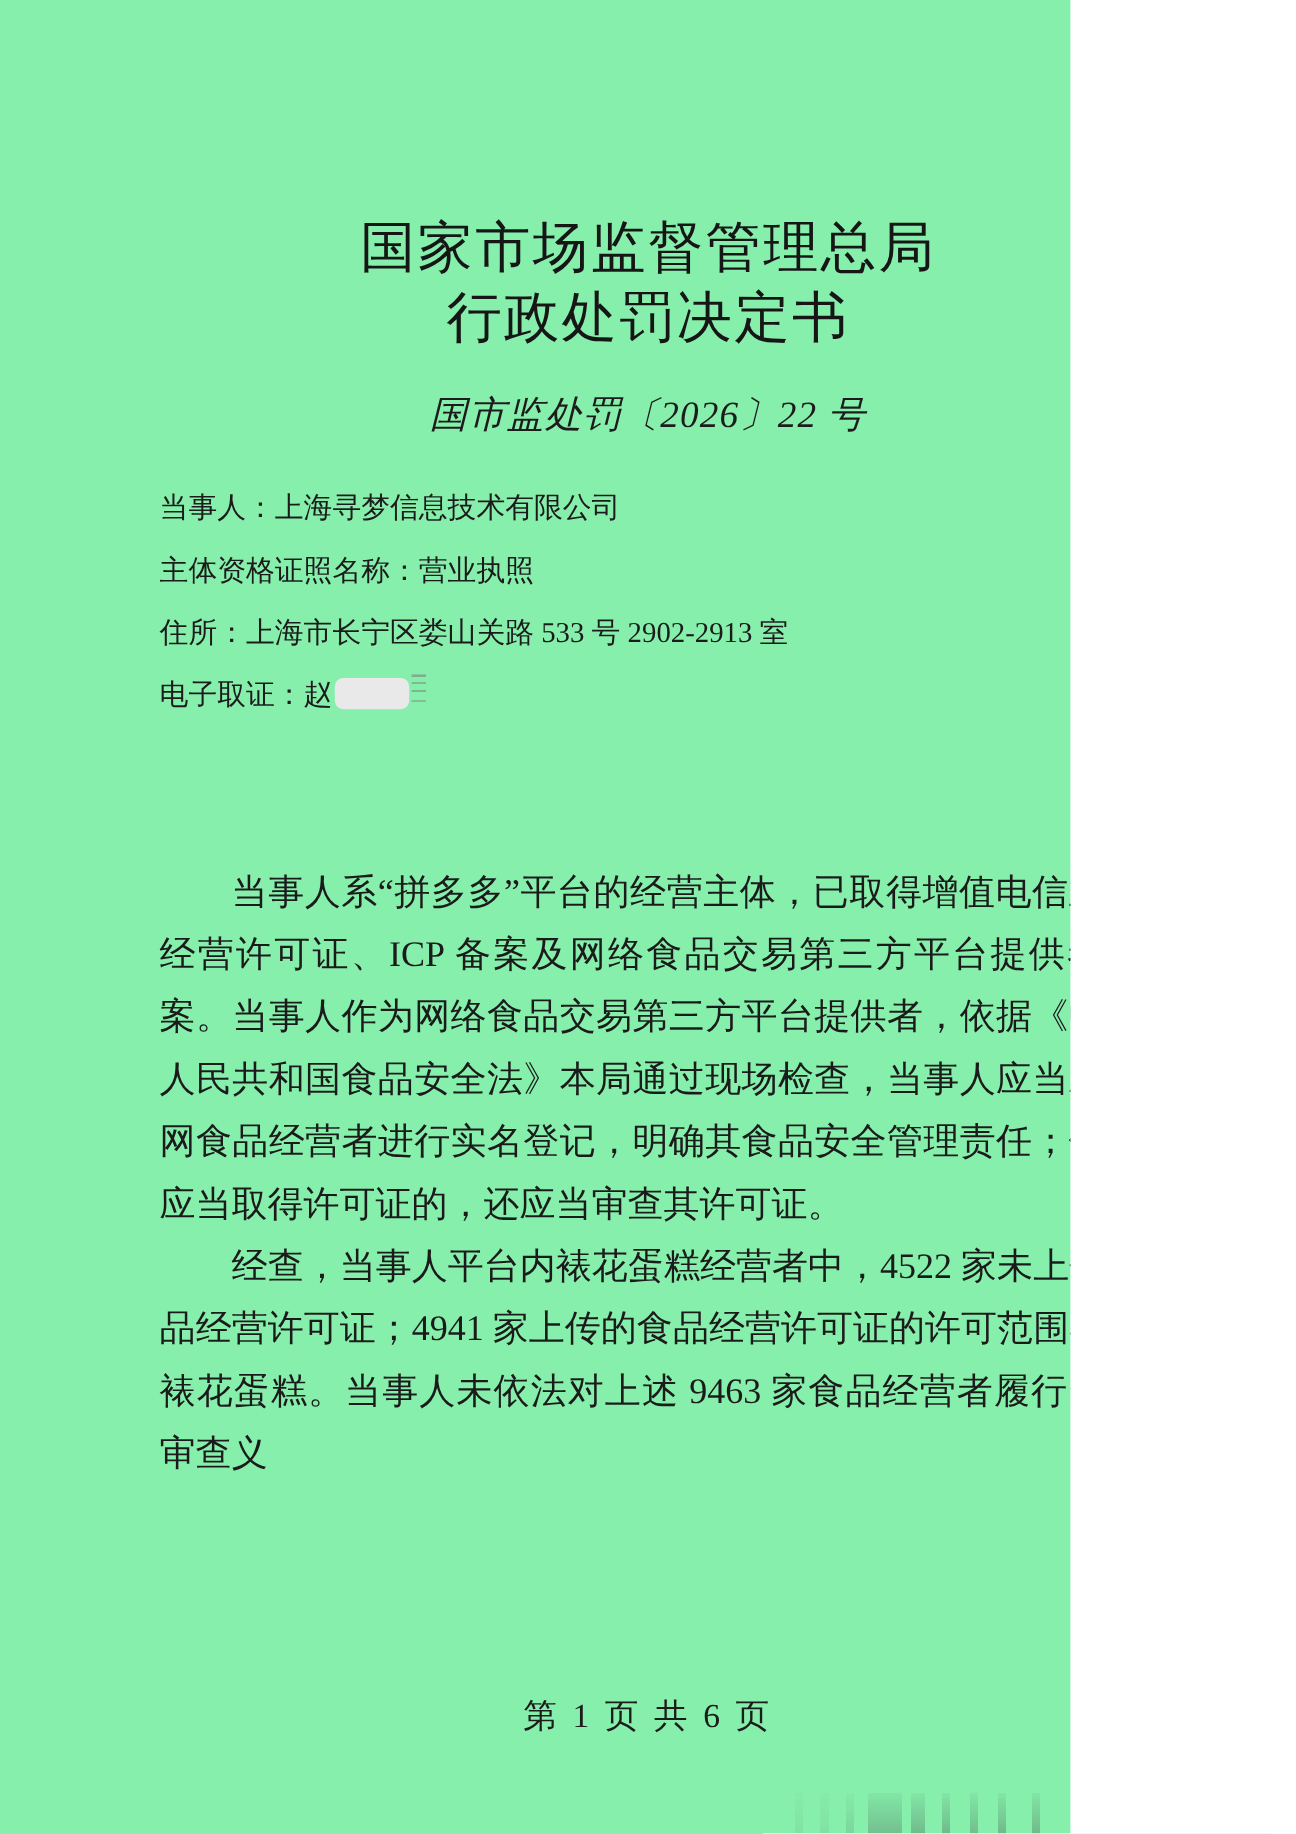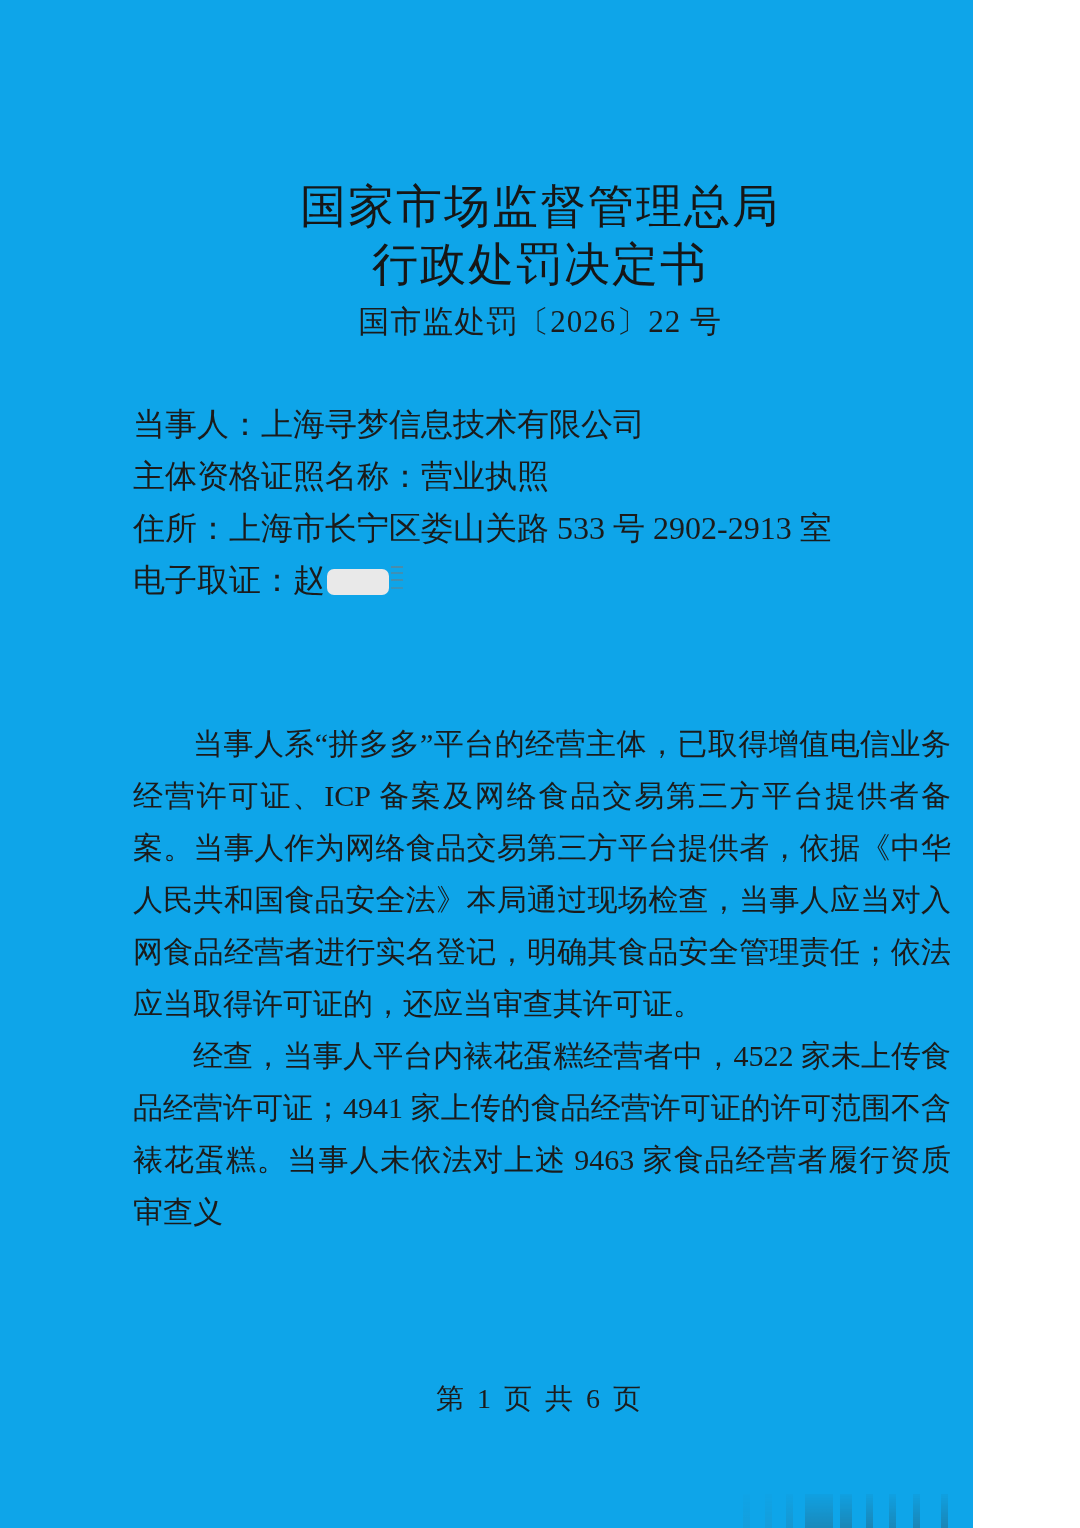--- a/index.html
+++ b/index.html
@@ -6,59 +6,60 @@
     margin: 0;
     padding: 0;
     background: #ffffff;
   }
   body {
     font-family: "Liberation Serif", "DejaVu Serif", serif;
     color: #1a1a1a;
   }
   .page {
     position: relative;
-    width: 973px;
+    width: 892px;
     height: 1528px;
-    background: #0ea5e9;
+    background: #86efac;
     overflow: hidden;
     box-sizing: border-box;
   }
 
   
   .doc-header {
     position: absolute;
     left: 0;
     top: 178px;
     width: 1080px;
     text-align: center;
   }
   .doc-title-line {
     font-size: 46px;
     line-height: 58px;
     letter-spacing: 2px;
     color: #161616;
     font-weight: 400;
   }
   .doc-number {
-    margin-top: 8px;
+    margin-top: 32px;
     font-size: 31px;
     line-height: 40px;
     letter-spacing: 1px;
     color: #1c1c1c;
+    font-style: italic;
   }
 
   
   .party-block {
     position: absolute;
     left: 133px;
     top: 398px;
     width: 830px;
   }
   .party-line {
-    font-size: 32px;
+    font-size: 24px;
     line-height: 52px;
     color: #1b1b1b;
     white-space: nowrap;
   }
   .redaction {
     display: inline-block;
     width: 62px;
     height: 26px;
     vertical-align: -4px;
     margin-left: 2px;
@@ -95,21 +96,21 @@
     text-align-last: left;
     text-indent: 60px;
     color: #1b1b1b;
     margin: 0;
   }
 
   
   .page-footer {
     position: absolute;
     left: 0;
-    top: 1380px;
+    top: 1412px;
     width: 1080px;
     text-align: center;
     font-size: 28px;
     line-height: 38px;
     letter-spacing: 3px;
     color: #1c1c1c;
   }
 
   
   .watermark {

